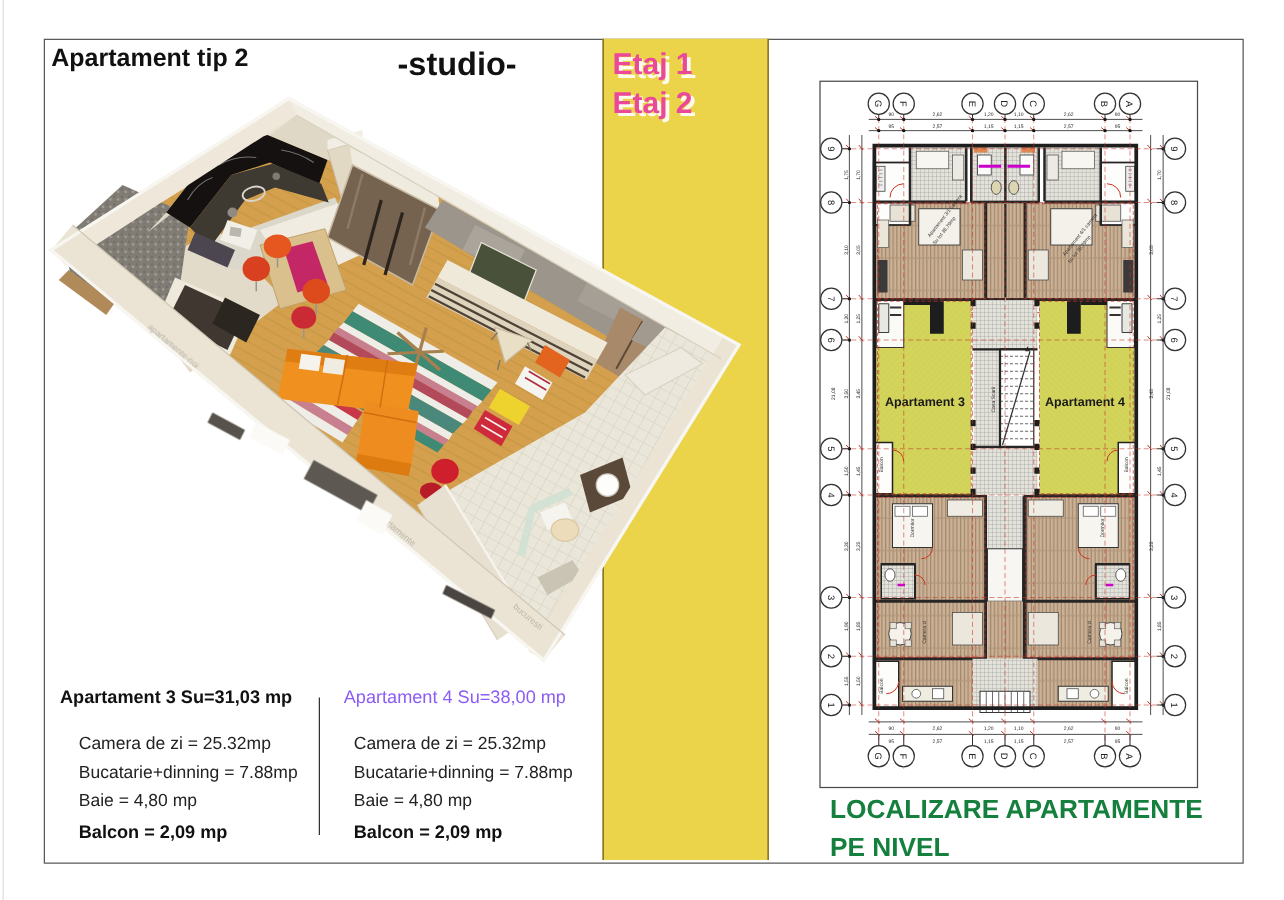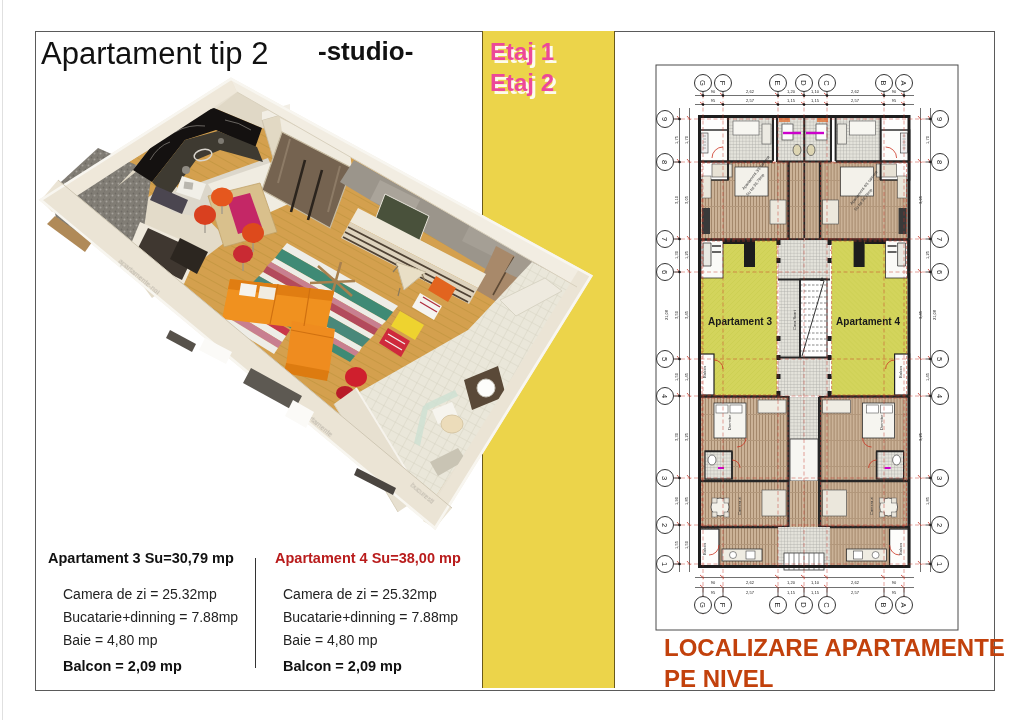--- a/index.html
+++ b/index.html
@@ -7,43 +7,43 @@
        font-family:"Liberation Sans",sans-serif;}
   .abs{position:absolute;}
 </style>
 </head>
 <body>
 
 <div class="abs" style="left:2px;top:0;width:1px;height:720px;background:#e0e0e0;"></div>
 
 <div class="abs" style="left:35px;top:31px;width:958px;height:658px;border:1px solid #5a5a5a;"></div>
 
-<div class="abs" style="left:41px;top:36px;font-size:31px;font-weight:normal;color:#111;letter-spacing:0px;">Apartament tip 2</div>
+<div class="abs" style="left:41px;top:36px;font-size:20px;font-weight:bold;color:#111;letter-spacing:0px;">Apartament tip 2</div>
 
 <div class="abs" style="left:318px;top:36px;font-size:26px;font-weight:bold;color:#111;">-studio-</div>
 
 <div class="abs" style="left:482px;top:31px;width:131px;height:657px;background:#ecd44a;border-left:1px solid #6a5a1a;border-right:1px solid #6a5a1a;"></div>
 
 <div class="abs" style="left:490px;top:36px;font-size:24px;font-weight:bold;color:#ec4899;line-height:31px;text-shadow:3px 3px 0 rgba(255,255,255,0.9);">Etaj 1<br>Etaj 2</div>
 
-<div class="abs" style="left:48px;top:550px;font-size:14.5px;font-weight:bold;color:#111;">Apartament 3 Su=30,79 mp</div>
+<div class="abs" style="left:48px;top:550px;font-size:14.5px;font-weight:bold;color:#111;">Apartament 3 Su=31,03 mp</div>
 <div class="abs" style="left:63px;top:586px;font-size:14px;color:#222;">Camera de zi = 25.32mp</div>
 <div class="abs" style="left:63px;top:609px;font-size:14px;color:#222;">Bucatarie+dinning = 7.88mp</div>
 <div class="abs" style="left:63px;top:632px;font-size:14px;color:#222;">Baie = 4,80 mp</div>
 <div class="abs" style="left:63px;top:658px;font-size:14.5px;font-weight:bold;color:#111;">Balcon = 2,09 mp</div>
 
 <div class="abs" style="left:255px;top:558px;width:1px;height:110px;background:#333;"></div>
 
-<div class="abs" style="left:275px;top:550px;font-size:14.5px;font-weight:bold;color:#b91c1c;">Apartament 4 Su=38,00 mp</div>
+<div class="abs" style="left:275px;top:550px;font-size:14.5px;font-weight:normal;color:#8b5cf6;">Apartament 4 Su=38,00 mp</div>
 <div class="abs" style="left:283px;top:586px;font-size:14px;color:#222;">Camera de zi = 25.32mp</div>
 <div class="abs" style="left:283px;top:609px;font-size:14px;color:#222;">Bucatarie+dinning = 7.88mp</div>
 <div class="abs" style="left:283px;top:632px;font-size:14px;color:#222;">Baie = 4,80 mp</div>
 <div class="abs" style="left:283px;top:658px;font-size:14.5px;font-weight:bold;color:#111;">Balcon = 2,09 mp</div>
 
-<div class="abs" style="left:664px;top:632px;font-size:24px;font-weight:bold;color:#c2410c;line-height:31px;">LOCALIZARE APARTAMENTE<br>PE NIVEL</div>
+<div class="abs" style="left:664px;top:632px;font-size:21px;font-weight:bold;color:#15803d;line-height:31px;">LOCALIZARE APARTAMENTE<br>PE NIVEL</div>
 
 <svg class="abs" style="left:614px;top:31px;" width="380" height="658" viewBox="614 31 380 658">
 <defs>
 <pattern id="woodp" width="3" height="26" patternUnits="userSpaceOnUse">
   <rect width="3" height="26" fill="#cbb297"></rect>
   <rect width="1" height="26" fill="#a4886c"></rect>
   <rect y="24" width="3" height="1" fill="#b2977b"></rect>
 </pattern>
 <pattern id="gridp" width="3.2" height="3.2" patternUnits="userSpaceOnUse">
   <rect width="3.2" height="3.2" fill="#e4e3db"></rect>

